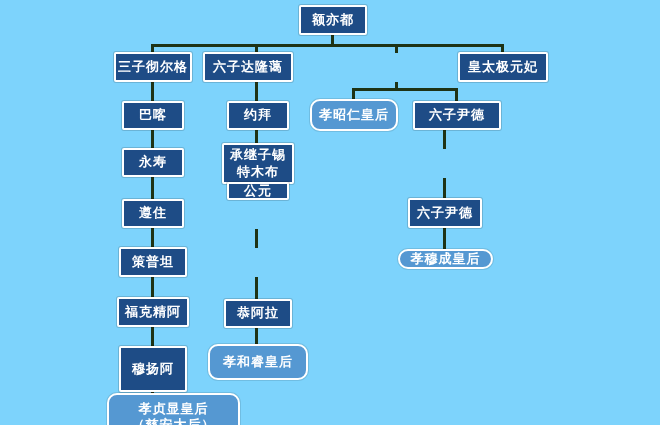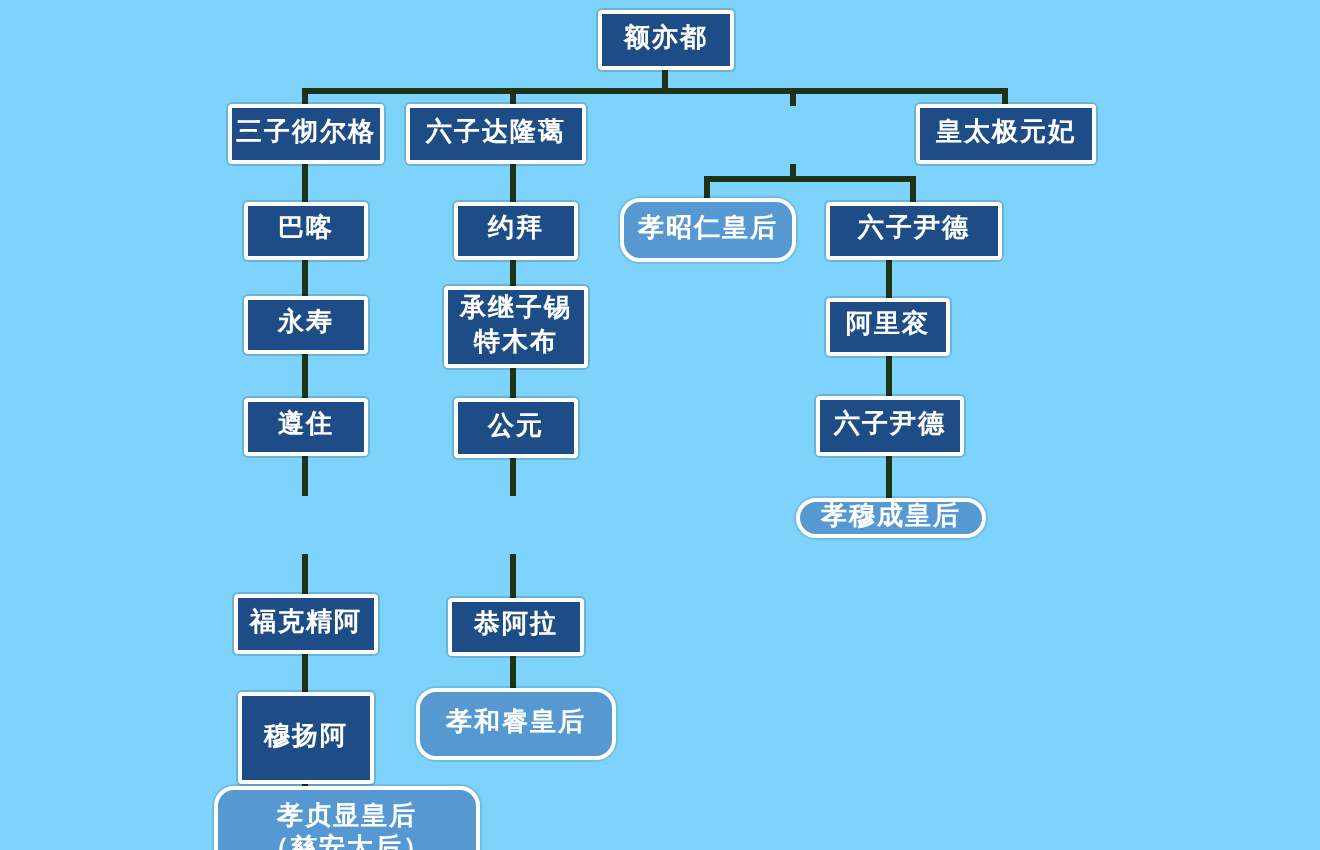--- a/index.html
+++ b/index.html
@@ -63,31 +63,31 @@
 
   <div class="node dark" style="left:299px;top:5px;width:68px;height:30px">额亦都</div>
 
   <div class="node dark" style="left:114px;top:52px;width:78px;height:30px">三子彻尔格</div>
   <div class="node dark" style="left:203px;top:52px;width:90px;height:30px">六子达隆蔼</div>
   <div class="node dark" style="left:458px;top:52px;width:90px;height:30px">皇太极元妃</div>
 
   <div class="node dark" style="left:122px;top:101px;width:62px;height:29px">巴喀</div>
   <div class="node dark" style="left:122px;top:148px;width:62px;height:29px">永寿</div>
   <div class="node dark" style="left:122px;top:199px;width:62px;height:29px">遵住</div>
+  <div class="node dark" style="left:119px;top:247px;width:68px;height:30px">策普坦</div>
   <div class="node dark" style="left:117px;top:297px;width:72px;height:30px">福克精阿</div>
   <div class="node dark" style="left:119px;top:346px;width:68px;height:46px">穆扬阿</div>
   <div class="node light" style="left:107px;top:393px;width:133px;height:48px">孝贞显皇后
 （慈安太后）</div>
 
   <div class="node dark" style="left:227px;top:101px;width:62px;height:29px">约拜</div>
   <div class="node dark" style="left:222px;top:143px;width:72px;height:41px">承继子锡
 特木布</div>
-  <div class="node dark" style="left:227px;top:199px;width:62px;height:30px">公元</div>
+  <div class="node dark" style="left:227px;top:182px;width:62px;height:18px">公元</div>
   <div class="node dark" style="left:224px;top:299px;width:68px;height:29px">恭阿拉</div>
   <div class="node light" style="left:208px;top:344px;width:100px;height:36px">孝和睿皇后</div>
 
   <div class="node light" style="left:310px;top:99px;width:88px;height:32px">孝昭仁皇后</div>
   <div class="node dark" style="left:413px;top:101px;width:88px;height:29px">六子尹德</div>
-  <div class="node dark" style="left:413px;top:149px;width:62px;height:29px">阿里衮</div>
   <div class="node dark" style="left:408px;top:198px;width:74px;height:30px">六子尹德</div>
   <div class="node light" style="left:398px;top:249px;width:95px;height:20px">孝穆成皇后</div>
 
 </div>
 
 </body></html>

